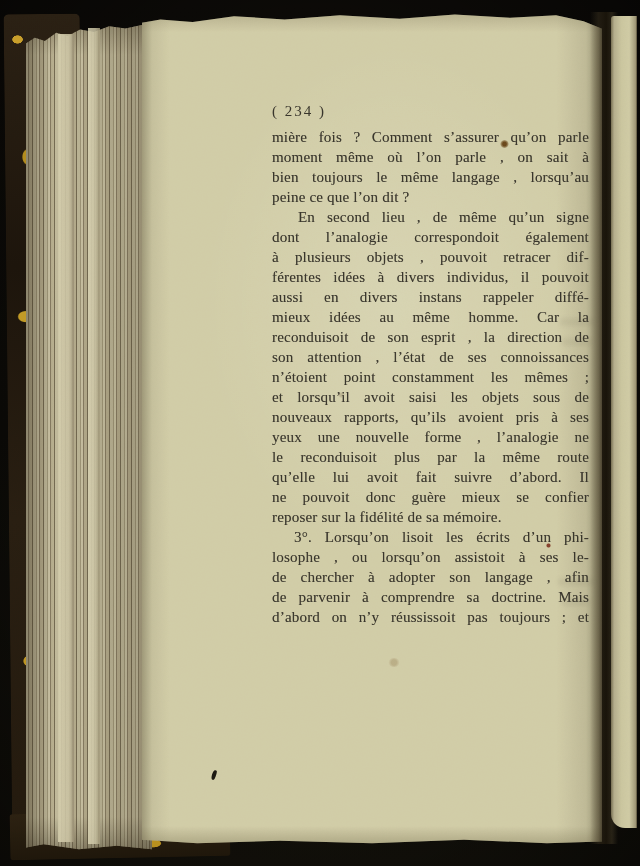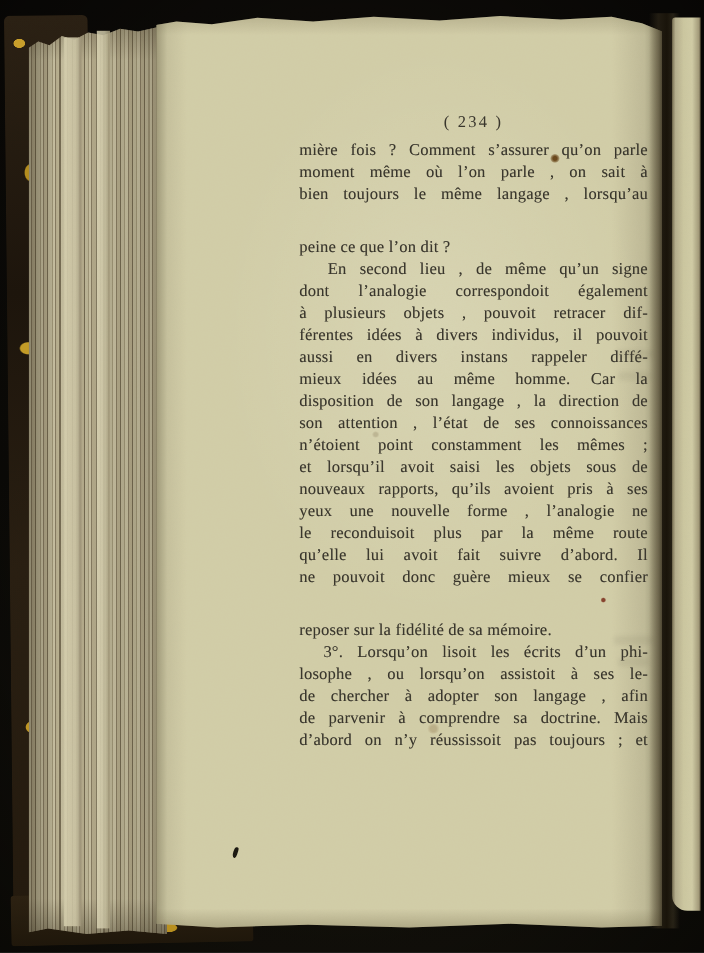--- a/index.html
+++ b/index.html
@@ -79,29 +79,29 @@
     background:linear-gradient(90deg, rgba(0,0,0,0) 0%, rgba(64,54,34,0.45) 30%, rgba(28,22,11,0.85) 58%, rgba(74,64,42,0.45) 78%, rgba(0,0,0,0) 100%);
   }
   .facing{
     position:absolute;left:611px;top:16px;width:26px;height:812px;
     border-radius:3px 0 0 14px;
     background:linear-gradient(90deg,#7a7257 0,#b9b293 12%,#cfcba6 40%,#d4d0ac 70%,#a59d7e 94%,#58503a 100%);
   }
   
   .textblock{position:absolute;left:130px;top:89px;width:317px;color:var(--ink,#3a372e);}
   .pagenum{
-    height:20px;line-height:20px;margin-bottom:6px;text-align:center;
+    height:20px;line-height:20px;margin-bottom:6px;text-align:left;
     font-size:15px;letter-spacing:2px;
   }
   .line{
     height:20px;line-height:20px;font-size:15px;letter-spacing:0.2px;
     text-align:justify;text-align-last:justify;
     text-shadow:0.2px 0.2px 0 rgba(58,55,46,0.35);
   }
-  .line.end{text-align-last:left;margin-top:28px;}
+  .line.end{text-align-last:left;}
   .line.indent{padding-left:26px;}
   .line.indent2{padding-left:22px;}
   
   .fox-spot{position:absolute;border-radius:50%;pointer-events:none;}
   .spot-a{left:358px;top:128px;width:9px;height:8px;background:radial-gradient(circle,#6e4b1e 0 30%,rgba(110,75,30,0.55) 55%,rgba(110,75,30,0) 75%);}
   .spot-b{left:404px;top:531px;width:5px;height:5px;background:radial-gradient(circle,#8a4530 0 40%,rgba(138,69,48,0) 75%);}
   .spot-c{left:246px;top:646px;width:12px;height:9px;opacity:.3;background:radial-gradient(circle,#8a6b40 0 35%,rgba(138,107,64,0) 75%);}
   .spot-d{left:196px;top:380px;width:7px;height:6px;opacity:.25;background:radial-gradient(circle,#7a6a4a 0 35%,rgba(122,106,74,0) 75%);}
   .ink-speck{
     position:absolute;left:70px;top:758px;width:4px;height:10px;
@@ -139,21 +139,21 @@
         <div class="line end">peine ce que l’on dit ?</div>
       </div>
 
       <div>
         <div class="line indent">En second lieu , de même qu’un signe</div>
         <div class="line">dont l’analogie correspondoit également</div>
         <div class="line">à plusieurs objets , pouvoit retracer dif-</div>
         <div class="line">férentes idées à divers individus, il pouvoit</div>
         <div class="line">aussi en divers instans rappeler diffé-</div>
         <div class="line">mieux idées au même homme. Car la</div>
-        <div class="line">disposition de son langage , la direction de</div>
+        <div class="line">reconduisoit de son esprit , la direction de</div>
         <div class="line">son attention , l’état de ses connoissances</div>
         <div class="line">n’étoient point constamment les mêmes ;</div>
         <div class="line">et lorsqu’il avoit saisi les objets sous de</div>
         <div class="line">nouveaux rapports, qu’ils avoient pris à ses</div>
         <div class="line">yeux une nouvelle forme , l’analogie ne</div>
         <div class="line">le reconduisoit plus par la même route</div>
         <div class="line">qu’elle lui avoit fait suivre d’abord. Il</div>
         <div class="line">ne pouvoit donc guère mieux se confier</div>
         <div class="line end">reposer sur la fidélité de sa mémoire.</div>
       </div>

